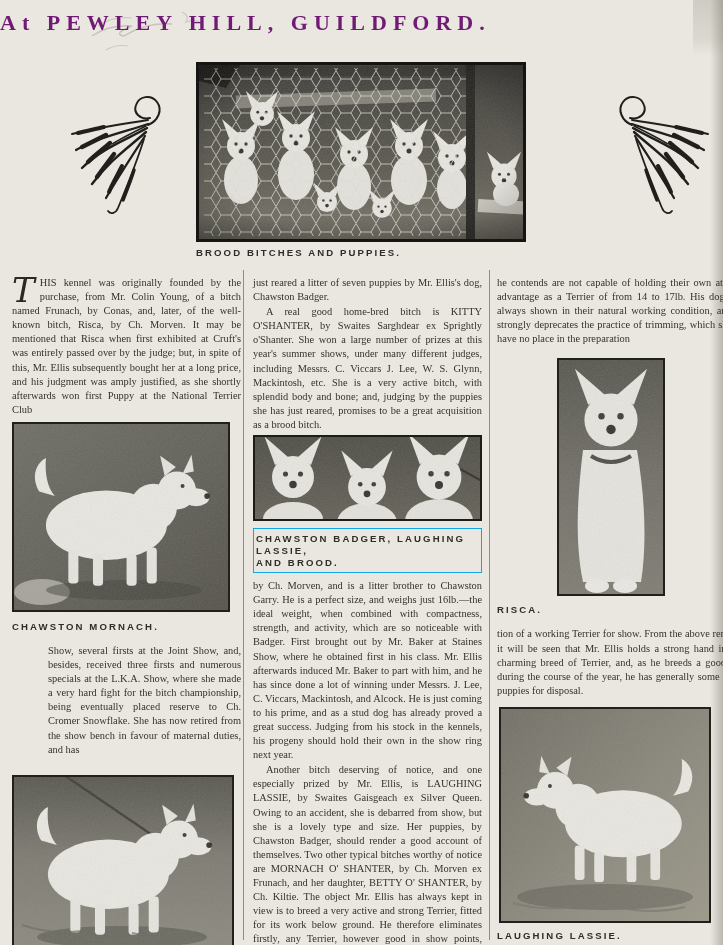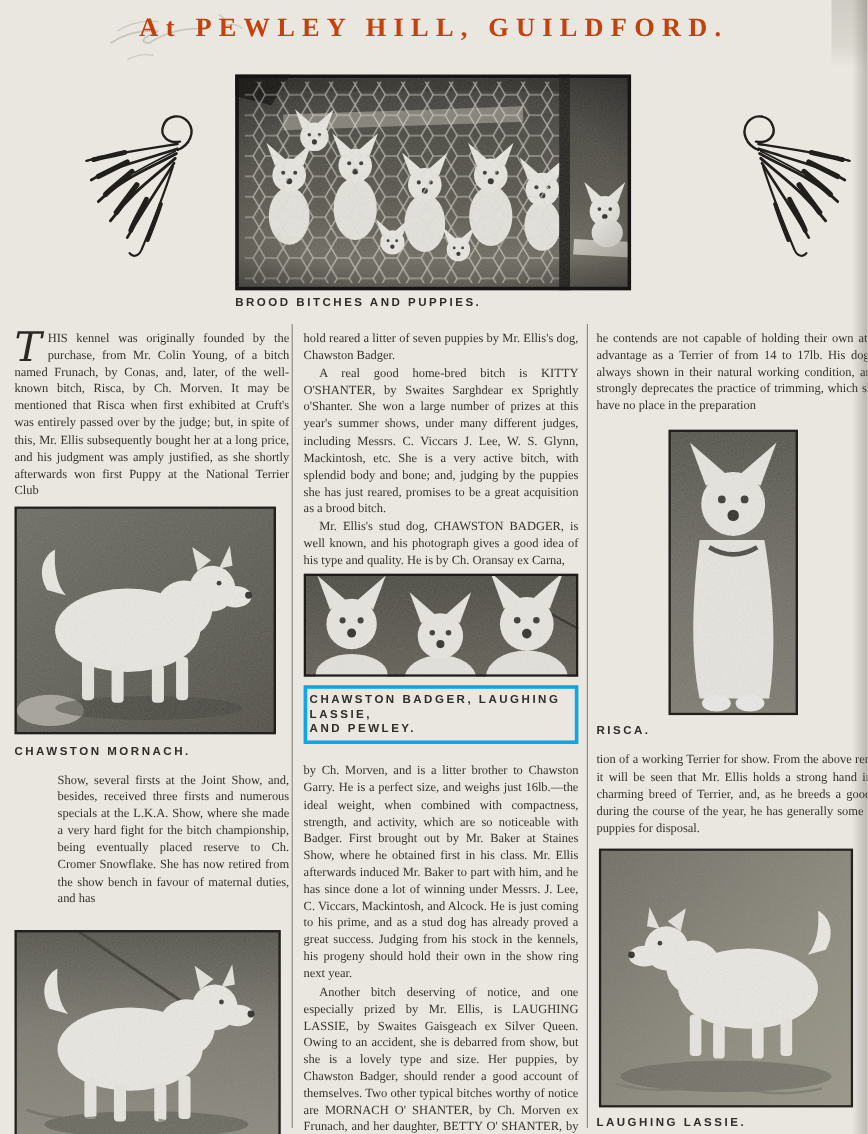--- a/index.html
+++ b/index.html
@@ -1,21 +1,21 @@
 <!DOCTYPE html>
 <html><head>
 <meta charset="utf-8">
 <style>
   html,body{margin:0;padding:0;background:#c9c6bf;}
   #page{position:relative;width:723px;height:945px;overflow:hidden;
         background:linear-gradient(100deg,#edeae4 0%,#eae7e1 55%,#e2dfd8 92%,#d9d6cе 100%);
         background-color:#eae7e1;
         font-family:"Liberation Serif",serif;color:#33312c;}
-  #title{position:absolute;top:10px;left:0;width:100%;margin:0;text-align:center;
-         font-size:22px;font-weight:bold;letter-spacing:6px;color:#c2410c;
+  #title{position:absolute;top:10px;left:0;width:100%;margin:0;
+         font-size:22px;font-weight:bold;letter-spacing:6px;color:#701a75;
          font-family:"Liberation Serif",serif;}
   .flourish{position:absolute;top:84px;}
   #flourish-left{left:66px;}
   #flourish-right{left:594px;}
   .photo-frame{line-height:0;}
   .photo-frame svg{display:block;}
   #main-photo{position:absolute;left:196px;top:62px;}
   #main-caption{position:absolute;left:196px;top:247px;width:330px;}
   .pcaption{font-family:"Liberation Sans",sans-serif;font-weight:bold;font-size:9.6px;
             letter-spacing:2.1px;text-align:left;color:#2e2d29;line-height:12px;}
@@ -32,22 +32,22 @@
   .dropcap{float:left;font-size:34px;line-height:27px;padding:1px 5px 0 0;
            font-style:italic;font-family:"DejaVu Serif",serif;color:#2a2924;}
   
   #lc-photo1{margin-top:5px;}
   #lc-cap1{margin-top:9px;}
   #lc-para2{margin-top:11px;margin-left:36px;}
   #lc-photo2{margin-top:18px;}
   #lc-cap2{margin-top:8px;}
   
   #mc-photo{margin-top:3px;}
-  .caption-box{border:3px solid #0ea5e9;margin-top:7px;padding:4px 2px 3px;}
-  #mc-para4{margin-top:16px;}
+  .caption-box{border:1px solid #0ea5e9;margin-top:7px;padding:4px 2px 3px;}
+  #mc-para4{margin-top:6px;}
   
   #rc-photo1{margin-top:12px;margin-left:60px;}
   #rc-cap1{margin-top:8px;width:230px;}
   #rc-para2{margin-top:11px;}
   #rc-photo2{margin-top:9px;margin-left:2px;}
   #rc-cap2{margin-top:7px;width:230px;}
   #edge-shade{position:absolute;right:0;top:0;width:13px;height:945px;
               background:linear-gradient(to right,rgba(110,105,94,0),rgba(110,105,94,.38));}
   #corner-artifact{position:absolute;right:0;top:0;width:30px;height:56px;
                    background:linear-gradient(180deg,#c6c3bb 0%,#d6d3cb 70%,rgba(214,211,203,0) 100%);
@@ -233,23 +233,22 @@
         <use href="#dogprofile" transform="translate(18,32) scale(1.12)"></use>
         <path d="M10 150 q30 10 60 6 M120 158 q34 8 70 2" stroke="#6a6860" stroke-width="2" fill="none" opacity="0.7"></path>
         <rect width="222" height="182" filter="url(#grain)" opacity="0.45"></rect>
         <rect x="1" y="1" width="220" height="180" fill="none" stroke="#21201d" stroke-width="2"></rect>
       </svg>
     </div>
     <div id="lc-cap2" class="pcaption">KITTY O'SHANTER.</div>
   </div>
 
   <div id="col-mid" class="col">
-    <p>hold reared a litter of seven puppies by Mr. Ellis's dog, Chawston Badger.</p>
+    <p>just reared a litter of seven puppies by Mr. Ellis's dog, Chawston Badger.</p>
     <p class="indent">A real good home-bred bitch is KITTY O'SHANTER, by Swaites Sarghdear ex Sprightly o'Shanter.  She won a large number of prizes at this year's summer shows, under many different judges, including Messrs. C. Viccars J. Lee, W. S. Glynn, Mackintosh, etc.  She is a very active bitch, with splendid body and bone; and, judging by the puppies she has just reared, promises to be a great acquisition as a brood bitch.</p>
-    <p class="indent">Mr. Ellis's stud dog, CHAWSTON BADGER, is well known, and his photograph gives a good idea of his type and quality.  He is by Ch. Oransay ex Carna,</p>
 
     <div id="mc-photo" class="photo-frame">
       <svg width="229" height="86" viewBox="0 0 229 86">
         <defs>
           <linearGradient id="gGR" x1="0" y1="0" x2="0" y2="1">
             <stop offset="0" stop-color="#4b4a43"></stop>
               <stop offset="1" stop-color="#625f56"></stop>
           </linearGradient>
         </defs>
         <rect width="229" height="86" fill="url(#gGR)"></rect>
@@ -260,21 +259,21 @@
         <use href="#dogface" transform="translate(40,42) scale(1.5)"></use>
         <use href="#dogface" transform="translate(114,52) scale(1.35)"></use>
         <use href="#dogface" transform="translate(186,42) scale(1.6)"></use>
         <rect width="229" height="86" filter="url(#grain)" opacity="0.45"></rect>
         <rect x="1" y="1" width="227" height="84" fill="none" stroke="#1d1c19" stroke-width="2"></rect>
       </svg>
     </div>
 
     <div class="caption-box">
       <div class="pcaption">CHAWSTON BADGER, LAUGHING LASSIE,</div>
-      <div class="pcaption">AND PEWLEY.</div>
+      <div class="pcaption">AND BROOD.</div>
     </div>
 
     <p id="mc-para4">by Ch. Morven, and is a litter brother to Chawston Garry. He is a perfect size, and weighs just 16lb.—the ideal weight, when combined with compactness, strength, and activity, which are so noticeable with Badger. First brought out by Mr. Baker at Staines Show, where he obtained first in his class.  Mr. Ellis afterwards induced Mr. Baker to part with him, and he has since done a lot of winning under Messrs. J. Lee, C. Viccars, Mackintosh, and Alcock.  He is just coming to his prime, and as a stud dog has already proved a great success.  Judging from his stock in the kennels, his progeny should hold their own in the show ring next year.</p>
     <p class="indent">Another bitch deserving of notice, and one especially prized by Mr. Ellis, is LAUGHING LASSIE, by Swaites Gaisgeach ex Silver Queen.  Owing to an accident, she is debarred from show, but she is a lovely type and size.  Her puppies, by Chawston Badger, should render a good account of themselves.  Two other typical bitches worthy of notice are MORNACH O' SHANTER, by Ch. Morven ex Frunach, and her daughter, BETTY O' SHANTER, by Ch. Kiltie.  The object Mr. Ellis has always kept in view is to breed a very active and strong Terrier, fitted for its work below ground.  He therefore eliminates firstly, any Terrier, however good in show points, which shows the least sign of lacking pluck and determination; then he discards those dogs which are too heavy, and also the very small dogs of about 12lb. weight, which</p>
   </div>
 
   <div id="col-right" class="col">
     <p>he contends are not capable of holding their own at such advantage as a Terrier of from 14 to 17lb. His dogs are always shown in their natural working condition, and he strongly deprecates the practice of trimming, which should have no place in the preparation</p>
 
     <div id="rc-photo1" class="photo-frame">

